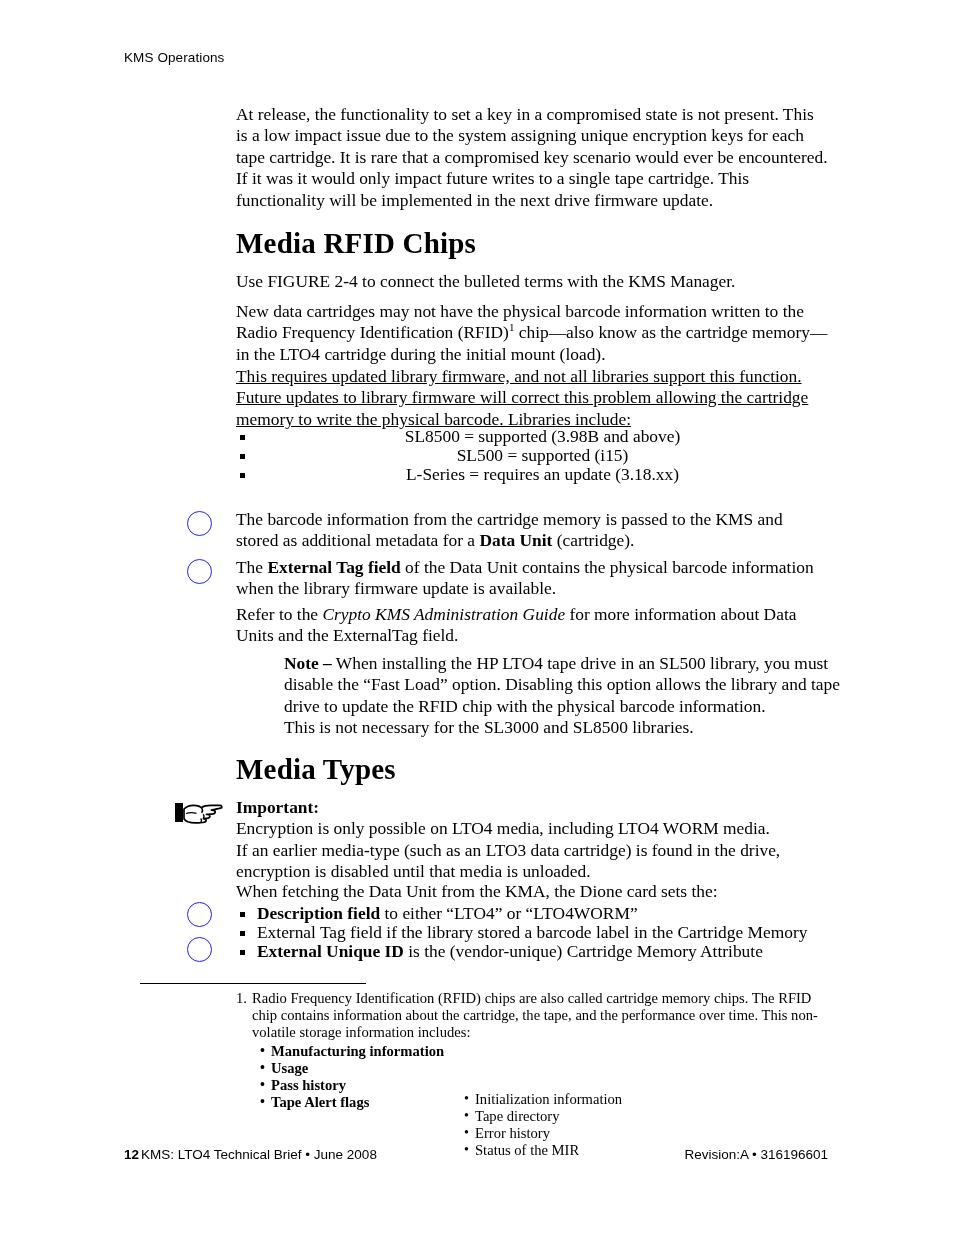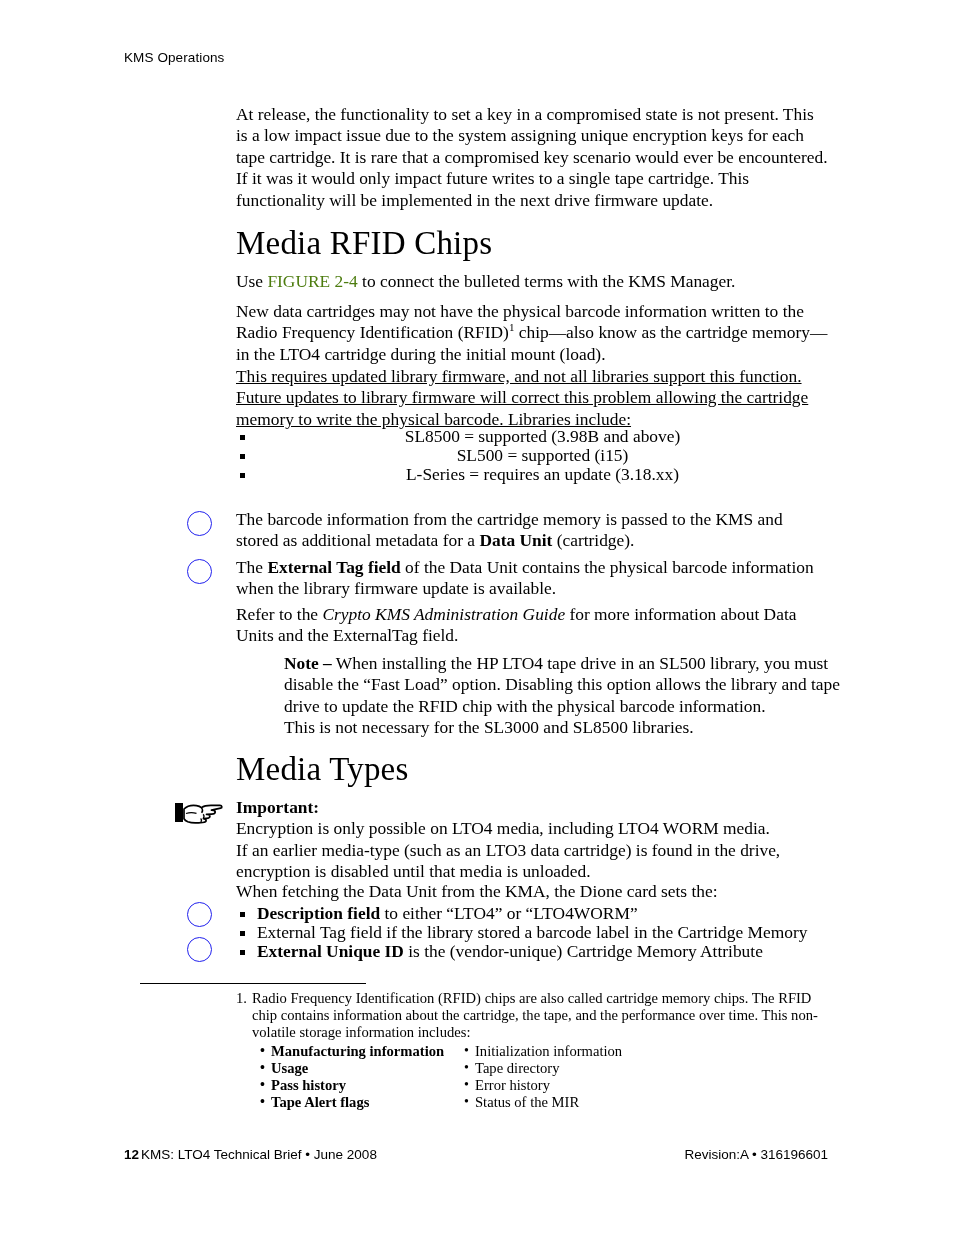--- a/index.html
+++ b/index.html
@@ -39,28 +39,28 @@
     width: 592px;
   }
   p.body {
     margin: 0;
     font-size: 17.4px;
     line-height: 21.4px;
     text-align: left;
   }
   .h1 {
     margin: 0;
-    font-size: 33px;
-    font-weight: normal;
+    font-size: 29px;
+    font-weight: bold;
     line-height: 30px;
     letter-spacing: 0.2px;
   }
   b, .b { font-weight: bold; }
   i, .i { }
-  .link { color: #4d7c0f; }
+  .link { color: #000000; }
   sup {
     font-size: 11px;
     vertical-align: super;
     line-height: 0;
   }
 
   
   ul.sq {
     margin: 0;
     padding: 0;
@@ -131,21 +131,21 @@
   .fn-cols {
     position: relative;
     margin-top: 1px;
     padding-left: 24px;
   }
   .fn-cols .fn-col {
     position: absolute;
     top: 0;
   }
   .fn-col.left  { left: 24px;  width: 205px; font-weight: bold; }
-  .fn-col.right { left: 228px; width: 260px; }
+  .fn-col.right { left: 228px; width: 260px; margin-top: 48px; }
   .fn-cols ul {
     margin: 0;
     padding: 0;
     list-style: none;
   }
   .fn-cols li {
     position: relative;
     padding-left: 11px;
     line-height: 17.2px;
     font-size: 14.6px;

